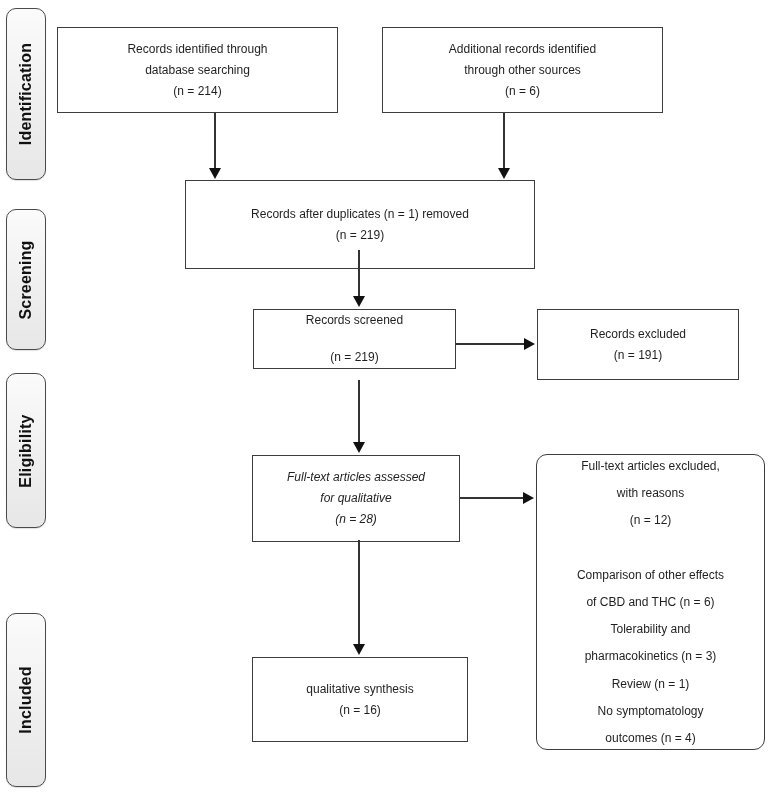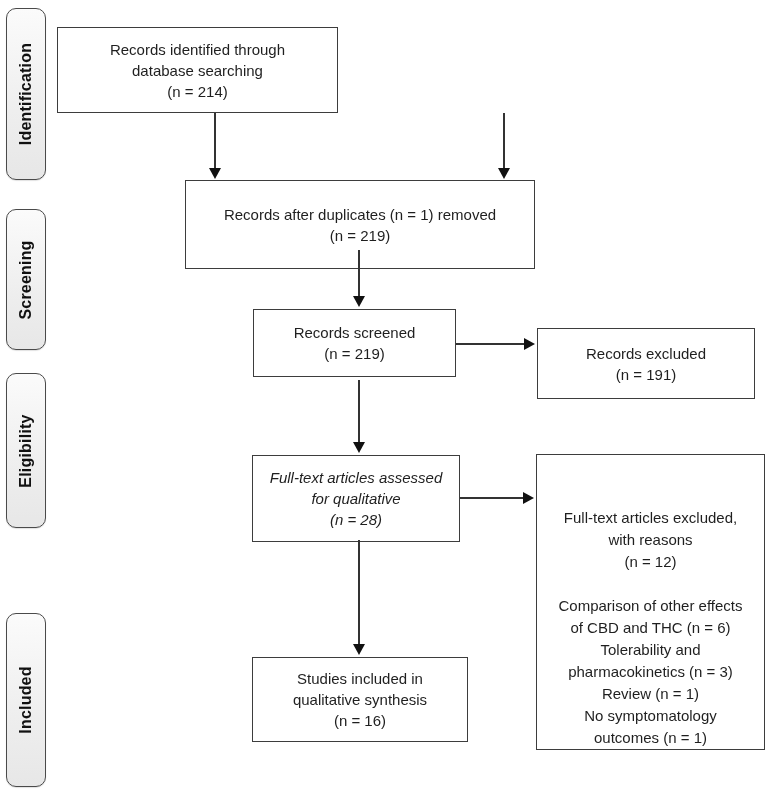--- a/index.html
+++ b/index.html
@@ -48,35 +48,36 @@
   .fbox {
     position: absolute;
     box-sizing: border-box;
     background: #ffffff;
     border: 1.6px solid #3d3d3d;
     display: flex;
     flex-direction: column;
     align-items: center;
     justify-content: center;
     text-align: center;
-    font-size: 15px;
+    font-size: 12px;
     line-height: 21px;
     color: #1f1f1f;
   }
   #box-identified         { left: 57px;  top: 27px;  width: 281px; height: 86px; }
   #box-additional         { left: 382px; top: 27px;  width: 281px; height: 86px; }
   #box-after-duplicates   { left: 185px; top: 180px; width: 350px; height: 89px; }
-  #box-screened           { left: 253px; top: 309px; width: 203px; height: 68px; }
-  #box-records-excluded   { left: 537px; top: 309px; width: 218px; height: 71px; margin-top: 19px; }
+  #box-screened           { left: 253px; top: 309px; width: 203px; height: 60px; justify-content: space-between; }
+  #box-records-excluded   { left: 537px; top: 309px; width: 202px; height: 71px; }
   #box-fulltext-assessed  { left: 252px; top: 455px; width: 208px; height: 87px; font-style: italic; }
   #box-fulltext-excluded  {
     left: 536px; top: 454px; width: 229px; height: 296px;
-    justify-content: flex-end;
+    justify-content: space-between;
     padding-top: 0;
     line-height: 22px;
+    border-radius: 11px;
   }
   #box-included-synthesis { left: 252px; top: 657px; width: 216px; height: 85px; }
   .spacer-line { height: 22px; }
 
   
   .vline {
     position: absolute;
     width: 2px;
     background: #333333;
   }
@@ -116,20 +117,25 @@
   </div>
   <div class="stage-label" id="lbl-included">
     <span class="rot">Included</span>
   </div>
 
   <div class="fbox" id="box-identified">
     <div>Records identified through</div>
     <div>database searching</div>
     <div>(n = 214)</div>
   </div>
+  <div class="fbox" id="box-additional">
+    <div>Additional records identified</div>
+    <div>through other sources</div>
+    <div>(n = 6)</div>
+  </div>
 
   <div class="fbox" id="box-after-duplicates">
     <div>Records after duplicates (n = 1) removed</div>
     <div>(n = 219)</div>
   </div>
 
   <div class="fbox" id="box-screened">
     <div>Records screened</div>
     <div>(n = 219)</div>
   </div>
@@ -147,25 +153,24 @@
     <div>Full-text articles excluded,</div>
     <div>with reasons</div>
     <div>(n = 12)</div>
     <div class="spacer-line"></div>
     <div>Comparison of other effects</div>
     <div>of CBD and THC (n = 6)</div>
     <div>Tolerability and</div>
     <div>pharmacokinetics (n = 3)</div>
     <div>Review (n = 1)</div>
     <div>No symptomatology</div>
-    <div>outcomes (n = 1)</div>
+    <div>outcomes (n = 4)</div>
   </div>
 
   <div class="fbox" id="box-included-synthesis">
-    <div>Studies included in</div>
     <div>qualitative synthesis</div>
     <div>(n = 16)</div>
   </div>
 
   <div class="vline" style="left:214px; top:113px; height:56px;"></div>
   <div class="ah-down" style="left:209px; top:168px;"></div>
 
   <div class="vline" style="left:503px; top:113px; height:56px;"></div>
   <div class="ah-down" style="left:498px; top:168px;"></div>
 

